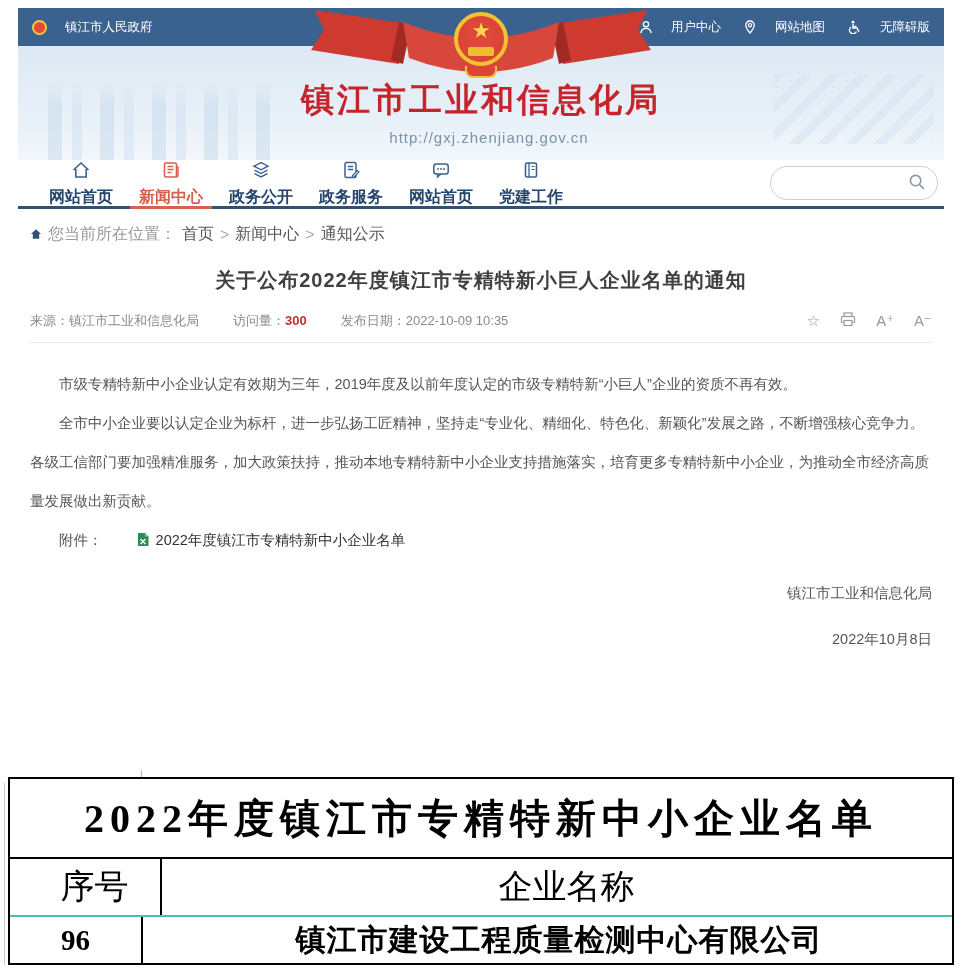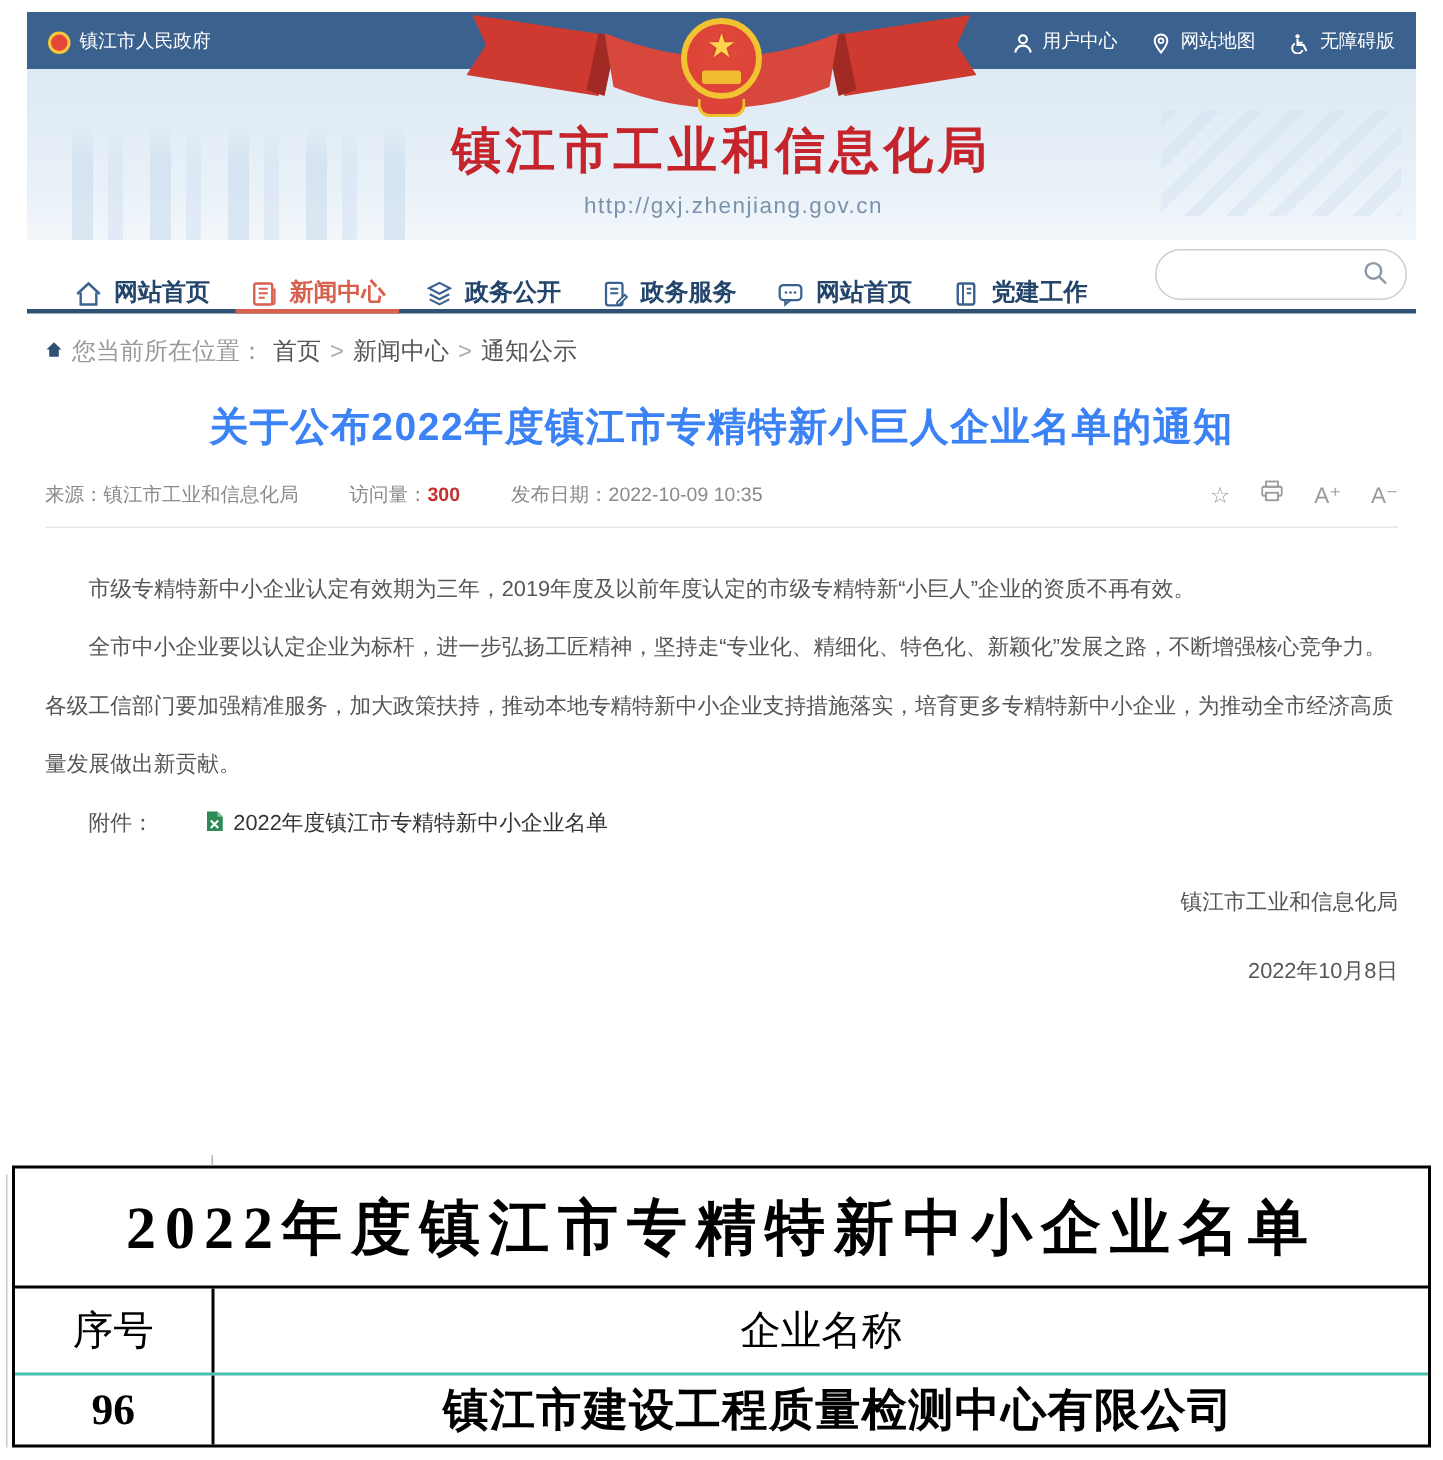--- a/index.html
+++ b/index.html
@@ -4,21 +4,21 @@
 <style>
   * { box-sizing: border-box; margin: 0; padding: 0; }
   html,body { width: 962px; background:#fff; }
   body { height: 973px; overflow: hidden; font-family: "Liberation Sans","DejaVu Sans",sans-serif; position: relative; }
 
   .frame { position: relative; margin: 8px 18px 0; }
 
   
   .topbar { height: 38px; background:#3b618e; display:flex; align-items:center; justify-content:space-between; padding:0 14px; position:relative; z-index:2; }
   .topbar .left, .topbar .right { display:flex; align-items:center; gap:22px; }
-  .topbar a { color:#fff; font-size:12.5px; text-decoration:none; display:flex; align-items:flex-end; gap:6px; cursor:pointer; }
+  .topbar a { color:#fff; font-size:12.5px; text-decoration:none; display:flex; align-items:center; gap:18px; cursor:pointer; }
   .mini-emblem { width:15px; height:15px; border-radius:50%; background:#e3483a; border:2px solid #f6c83b; display:inline-block; }
   .tb-icon svg { display:block; }
 
   
   .banner { height: 114px; background: linear-gradient(180deg,#dde9f4 0%,#e9f1f8 70%,#f2f7fb 100%); position:relative; overflow:visible; text-align:center; }
   .skyline-l { position:absolute; left:30px; bottom:0; width:230px; height:78px; opacity:.55;
       background: repeating-linear-gradient(90deg,#c9dcee 0 14px, transparent 14px 24px, #d4e3f1 24px 34px, transparent 34px 52px);
       -webkit-mask-image: linear-gradient(180deg,transparent,black 30%); mask-image: linear-gradient(180deg,transparent,black 30%); }
   .skyline-r { position:absolute; right:10px; top:28px; width:160px; height:70px; opacity:.5;
       background: repeating-linear-gradient(135deg,#d3e2f0 0 8px, transparent 8px 20px); }
@@ -29,35 +29,35 @@
   .ribbon-wrap { position:absolute; top:0; left:50%; transform:translateX(-50%); width:340px; height:80px; z-index:4; pointer-events:none; }
   .ribbon-wrap svg { display:block; }
   .emblem { position:absolute; top:4px; left:50%; transform:translateX(-50%); width:54px; height:54px; border-radius:50%;
       background: radial-gradient(circle at 50% 40%, #e8554555, transparent 60%), #dd4437; border:4px solid #f1c232; text-align:center; }
   .emblem .star { color:#ffd54d; font-size:22px; line-height:30px; display:block; text-shadow:0 0 2px #b33; }
   .emblem::after { content:""; position:absolute; left:50%; transform:translateX(-50%); bottom:6px; width:26px; height:9px; background:#f1c232; border-radius:2px; opacity:.95; }
   .emblem-base { position:absolute; top:58px; left:50%; transform:translateX(-50%); width:32px; height:12px; background:#dd4437; border:2px solid #f1c232; border-top:none; border-radius:0 0 8px 8px; }
 
   
   .nav { height: 49px; background:#fff; border-bottom:3px solid #2e5174; display:flex; align-items:center; padding:0 6px 0 18px; position:relative; }
-  .nav-item { display:flex; align-items:flex-end; gap:7px; padding:0 13px; height:100%; font-size:16px; color:#24456b; font-weight:600; cursor:pointer; position:relative; text-decoration:none; }
+  .nav-item { display:flex; align-items:center; gap:7px; padding:0 13px; height:100%; font-size:16px; color:#24456b; font-weight:600; cursor:pointer; position:relative; text-decoration:none;flex-direction:column; }
   .nav-item svg { display:block; }
   .nav-item.active { color:#d7604e; }
   .nav-item.active::after { content:""; position:absolute; left:4px; right:4px; bottom:-3px; height:3px; background:#d7604e; }
   .search-box { margin-left:auto; width:168px; height:34px; border:1px solid #c9cfd6; border-radius:17px; display:flex; align-items:center; padding:0 10px 0 14px; background:#fff; }
   .search-box input { flex:1; border:none; outline:none; font-size:13px; min-width:0; background:transparent; }
   .search-btn { background:none; border:none; cursor:pointer; display:flex; align-items:center; padding:0; }
 
   
   .breadcrumb { display:flex; align-items:center; gap:6px; padding:15px 12px 10px; font-size:16px; color:#999; }
   .breadcrumb .link { color:#555; text-decoration:none; cursor:pointer; }
   .breadcrumb .sep { color:#aaa; }
 
   
-  .article-title { margin-top:12px; text-align:center; font-size:26px; font-weight:bold; color:#3b82f6; letter-spacing:1px; }
+  .article-title { margin-top:12px; text-align:center; font-size:20px; font-weight:bold; color:#404040; letter-spacing:1px; }
   .meta-row { display:flex; align-items:center; margin:18px 12px 0; font-size:13px; color:#8a8a8a; }
   .meta-row .grp { margin-right:34px; }
   .meta-row .views { color:#c23030; font-weight:bold; }
   .meta-actions { margin-left:auto; display:flex; align-items:center; gap:20px; color:#9a9a9a; font-size:15px; }
   .meta-actions > * { cursor:pointer; background:none; border:none; color:#9a9a9a; font-size:15px; font-family:inherit; }
   .divider { border-top:1px solid #e8e8e8; margin:12px 12px 0; }
 
   .body-text { margin:22px 12px 0; font-size:14.5px; color:#555; line-height:39px; }
   .body-text p { text-indent:2em; }
   .attach-line { text-indent:2em; }
@@ -71,21 +71,21 @@
   
   .xl-wrap { position:absolute; top:777px; left:8px; width:946px; font-family:"Liberation Serif","DejaVu Serif",serif; color:#000; }
   .xl-sliver { position:absolute; left:-4px; top:6px; bottom:0; width:1px; background:#c9c9c9; }
   .xl-tick-top { position:absolute; top:-7px; left:133px; width:1px; height:7px; background:#b5b5b5; }
   .xl-table { border:2px solid #000; background:#fff; }
   .xl-title { height:80px; border-bottom:2px solid #000; display:flex; align-items:center; justify-content:center; font-size:40px; font-weight:bold; letter-spacing:6px; }
   .xl-head { display:flex; height:58px; border-bottom:2px solid #49bfae; }
   .xl-row { display:flex; height:46px; }
   .xl-c1 { width:133px; border-right:2px solid #000; display:flex; align-items:center; justify-content:center; }
   .xl-c2 { flex:1; display:flex; align-items:center; justify-content:center; }
-  .xl-head .xl-c1, .xl-head .xl-c2 { font-size:27px; }
+  .xl-head .xl-c1, .xl-head .xl-c2 { font-size:34px;margin-left:19px; }
   .xl-row .xl-c1 { font-size:29px; font-weight:bold; }
   .xl-row .xl-c2 { font-size:30px; font-weight:bold; letter-spacing:1px;margin-left:23px; }
 </style>
 </head>
 <body>
 
 <div class="frame">
 
   <div class="topbar">
     <div class="left">

